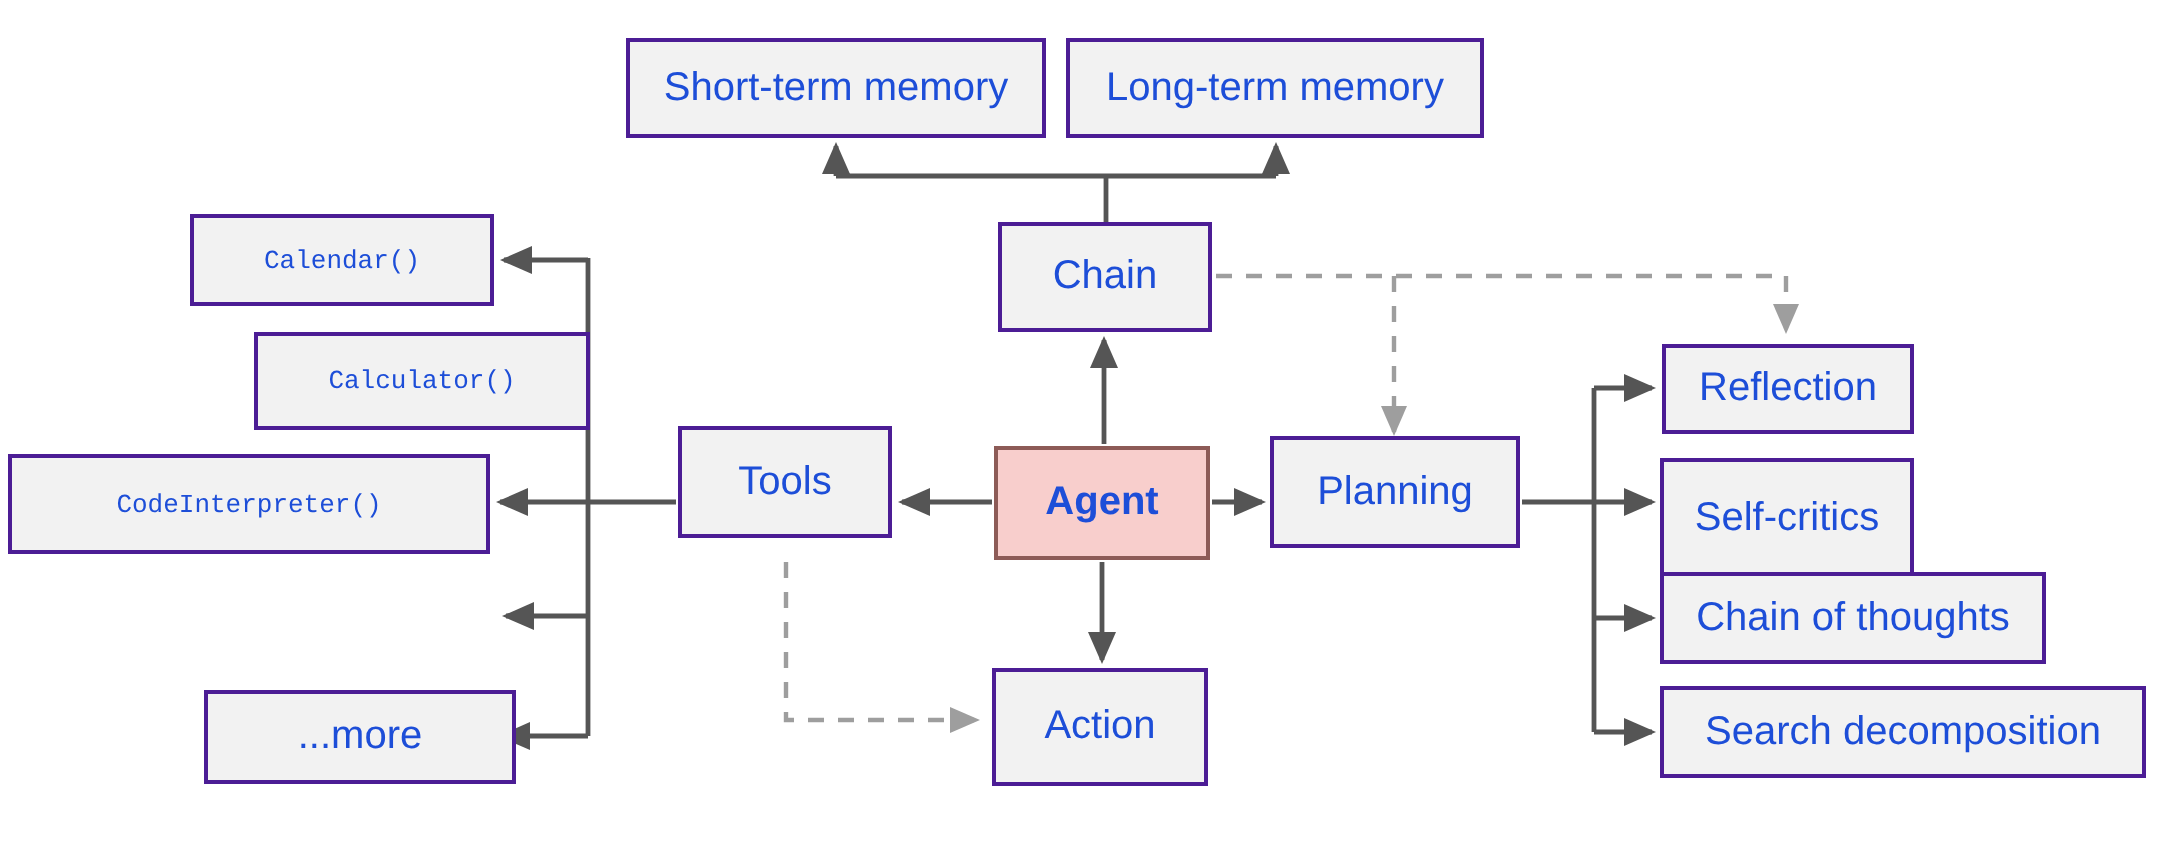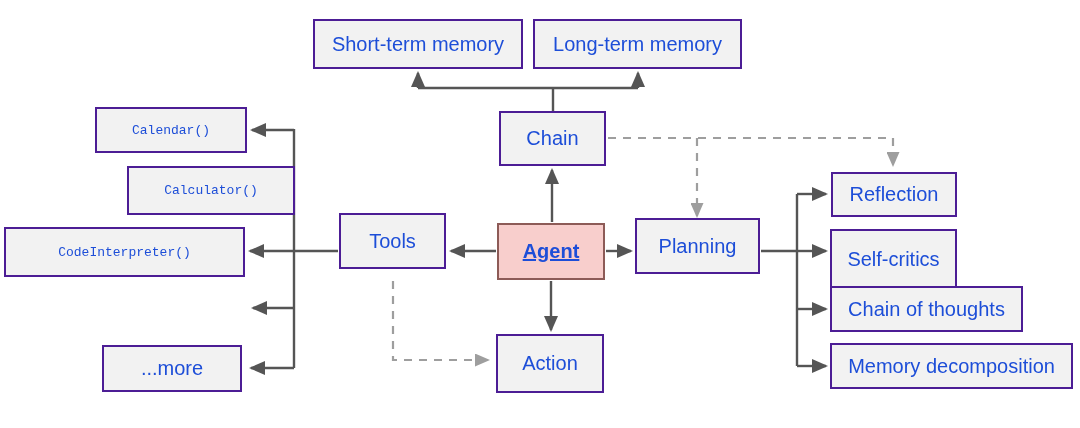--- a/index.html
+++ b/index.html
@@ -27,35 +27,34 @@
   }
   .node.mono {
     font-family: "Liberation Mono", "DejaVu Sans Mono", monospace;
     font-weight: normal;
     font-size: 13px;
   }
   .node.agent {
     background: #f8cecc;
     border-color: #8d5b57;
     font-weight: bold;
-    text-decoration: underline;
   }
   
   #n-short    { left: 313px; top: 19px;  width: 210px; height: 50px; }
   #n-long     { left: 533px; top: 19px;  width: 209px; height: 50px; }
   #n-memory   { left: 499px; top: 111px; width: 107px; height: 55px; }
   #n-agent    { left: 497px; top: 223px; width: 108px; height: 57px; }
   #n-tools    { left: 339px; top: 213px; width: 107px; height: 56px; }
   #n-planning { left: 635px; top: 218px; width: 125px; height: 56px; }
   #n-action   { left: 496px; top: 334px; width: 108px; height: 59px; }
   #n-calendar { left: 95px;  top: 107px; width: 152px; height: 46px; }
   #n-calc     { left: 79px;  top: 166px; width: 168px; height: 49px; margin-left: 48px; }
   #n-codeint  { left: 4px;   top: 227px; width: 241px; height: 50px; }
   #n-search   { left: 134px; top: 284px; width: 114px; height: 49px; }
-  #n-more     { left: 102px; top: 345px; width: 140px; height: 47px; }
+  #n-more     { left: 102px; top: 345px; width: 156px; height: 47px; }
   #n-reflect  { left: 831px; top: 172px; width: 126px; height: 45px; }
   #n-selfcrit { left: 830px; top: 229px; width: 127px; height: 60px; }
   #n-chain    { left: 830px; top: 286px; width: 193px; height: 46px; }
   #n-subgoal  { left: 830px; top: 343px; width: 243px; height: 46px; }
 </style>
 </head>
 <body>
 
 <div id="canvas">
 
@@ -112,15 +111,15 @@
   <div class="node" id="n-action">Action</div>
 
   <div class="node mono" id="n-calendar">Calendar()</div>
   <div class="node mono" id="n-calc">Calculator()</div>
   <div class="node mono" id="n-codeint">CodeInterpreter()</div>
   <div class="node" id="n-more">...more</div>
 
   <div class="node" id="n-reflect">Reflection</div>
   <div class="node" id="n-selfcrit">Self-critics</div>
   <div class="node" id="n-chain">Chain of thoughts</div>
-  <div class="node" id="n-subgoal">Memory decomposition</div>
+  <div class="node" id="n-subgoal">Search decomposition</div>
 
 </div>
 
 </body></html>

